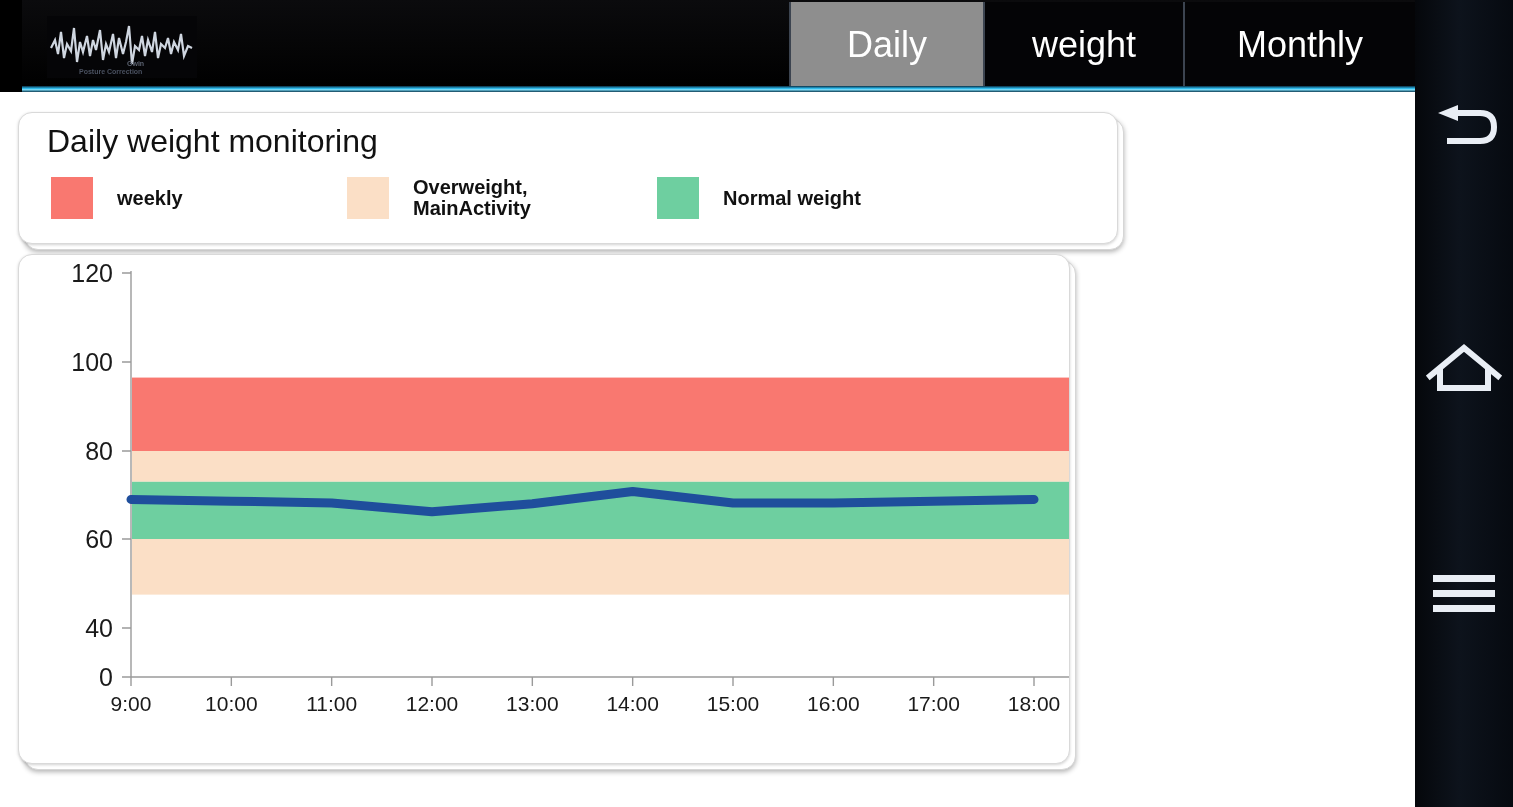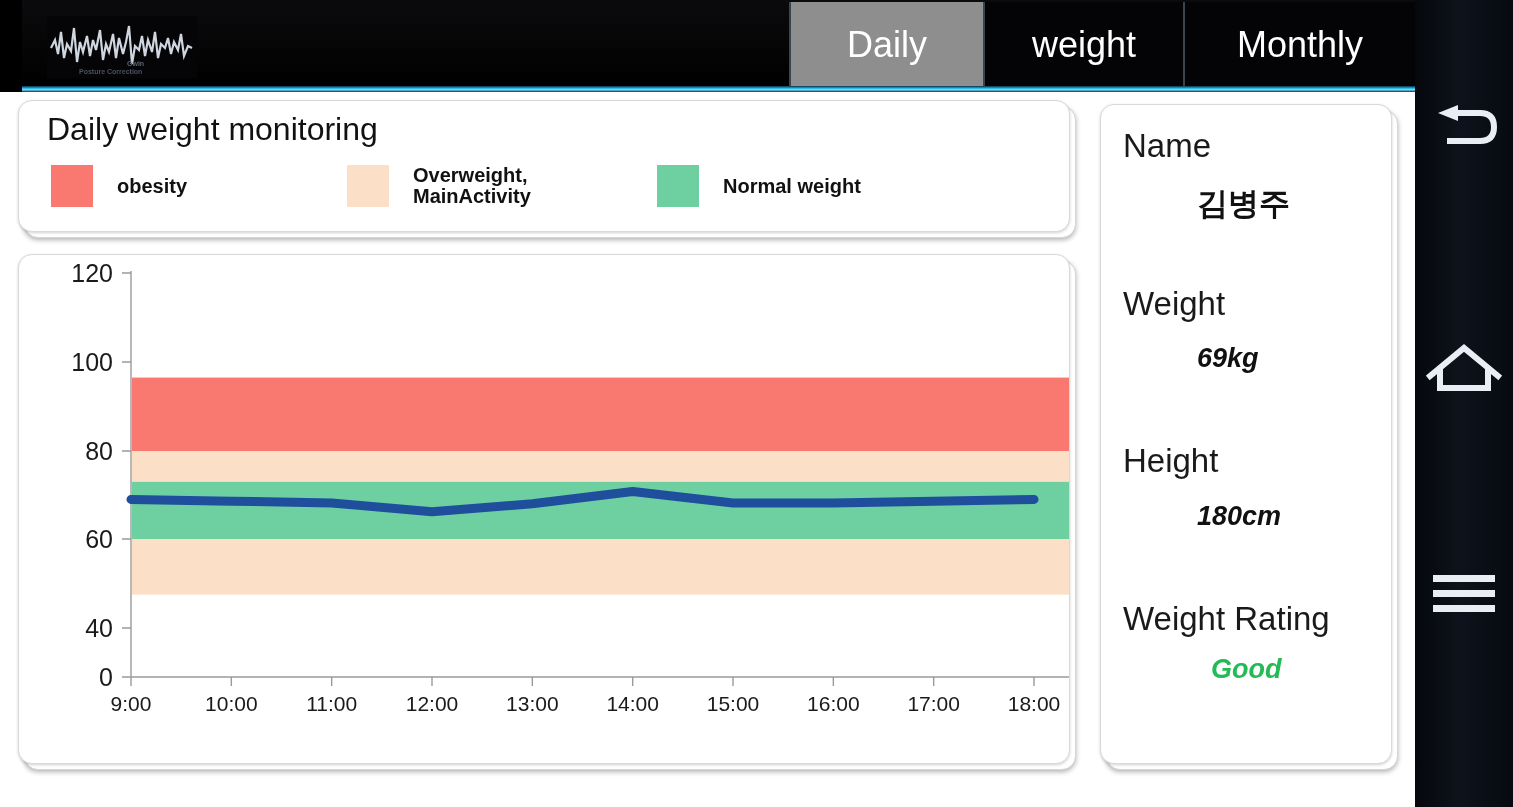--- a/index.html
+++ b/index.html
@@ -74,21 +74,21 @@
     box-shadow:0 2px 5px rgba(0,0,0,.30);
   }
   .cardstack .top{
     position:absolute;left:0;top:0;right:0;bottom:0;
     background:#ffffff;border:1px solid #d9d9d9;border-radius:14px;
     box-shadow:0 1px 3px rgba(0,0,0,.18);
     overflow:hidden;
   }
 
   
-  #legend-card{left:18px;top:8px;width:1052px;height:132px;}
+  #legend-card{left:18px;top:20px;width:1052px;height:132px;padding-left:48px;}
   #legend-title{
     position:absolute;left:28px;top:10px;
     font-size:32px;color:#111;
   }
   #legend-row{
     position:absolute;left:28px;top:64px;width:1000px;height:60px;
   }
   .legend-item{position:absolute;top:0;display:flex;align-items:center;}
   .swatch{width:42px;height:42px;display:inline-block;}
   .legend-label{
@@ -171,21 +171,21 @@
   <div id="content">
 
     <div class="cardstack" id="legend-card">
       <div class="under"></div>
       <div class="top">
         <div id="legend-title">Daily weight monitoring</div>
         <div id="legend-row">
 
           <div class="legend-item" id="legend-item-0">
             <span class="swatch" style="background: rgb(249, 120, 112);"></span>
-            <span class="legend-label">obesity</span>
+            <span class="legend-label">weekly</span>
           </div>
 
           <div class="legend-item" id="legend-item-1">
             <span class="swatch" style="background: rgb(251, 223, 198);"></span>
             <span class="legend-label">Overweight,
 MainActivity</span>
           </div>
 
           <div class="legend-item" id="legend-item-2">
             <span class="swatch" style="background: rgb(110, 207, 160);"></span>
@@ -238,36 +238,20 @@
               <line x1="914.6666666666666" y1="422" x2="914.6666666666666" y2="431" stroke="#9a9a9a" stroke-width="1.4"></line>
               <text x="914.6666666666666" y="456" text-anchor="middle" font-family="Liberation Sans, sans-serif" font-size="21" fill="#1a1a1a">17:00</text>
               <line x1="1015" y1="422" x2="1015" y2="431" stroke="#9a9a9a" stroke-width="1.4"></line>
               <text x="1015" y="456" text-anchor="middle" font-family="Liberation Sans, sans-serif" font-size="21" fill="#1a1a1a">18:00</text>
               <polyline points="112,244.4 212.33333333333331,246.16000000000003 312.66666666666663,247.92 413,256.71999999999997 513.3333333333333,248.8 613.6666666666667,236.48000000000002 714,247.92 814.3333333333334,247.92 914.6666666666666,246.16000000000003 1015,244.4" fill="none" stroke="#1F4E9C" stroke-width="9" stroke-linecap="round" stroke-linejoin="round"></polyline>
             </svg>
         </div>
       </div>
     </div>
 
-    <div class="cardstack" id="info-card">
-      <div class="under"></div>
-      <div class="top">
-        <div class="info-label" id="label-name">Name</div>
-        <div class="info-value" id="value-name">김병주</div>
-
-        <div class="info-label" id="label-weight">Weight</div>
-        <div class="info-value" id="value-weight">69kg</div>
-
-        <div class="info-label" id="label-height">Height</div>
-        <div class="info-value" id="value-height">180cm</div>
-
-        <div class="info-label" id="label-rating">Weight Rating</div>
-        <div class="info-value" id="value-rating">Good</div>
-      </div>
-    </div>
 
   </div>
 </div>
 
 <div id="navbar">
   <div class="navbtn" id="nav-back">
     <svg width="72" height="60" viewBox="0 0 72 60">
       <path d="M10 14 L30 6 L30 22 Z" fill="#e9eef5"></path>
       <path d="M22 14 L52 14 Q66 14 66 28 Q66 42 52 42 L22 42" fill="none" stroke="#e9eef5" stroke-width="6" stroke-linecap="square"></path>
     </svg>

